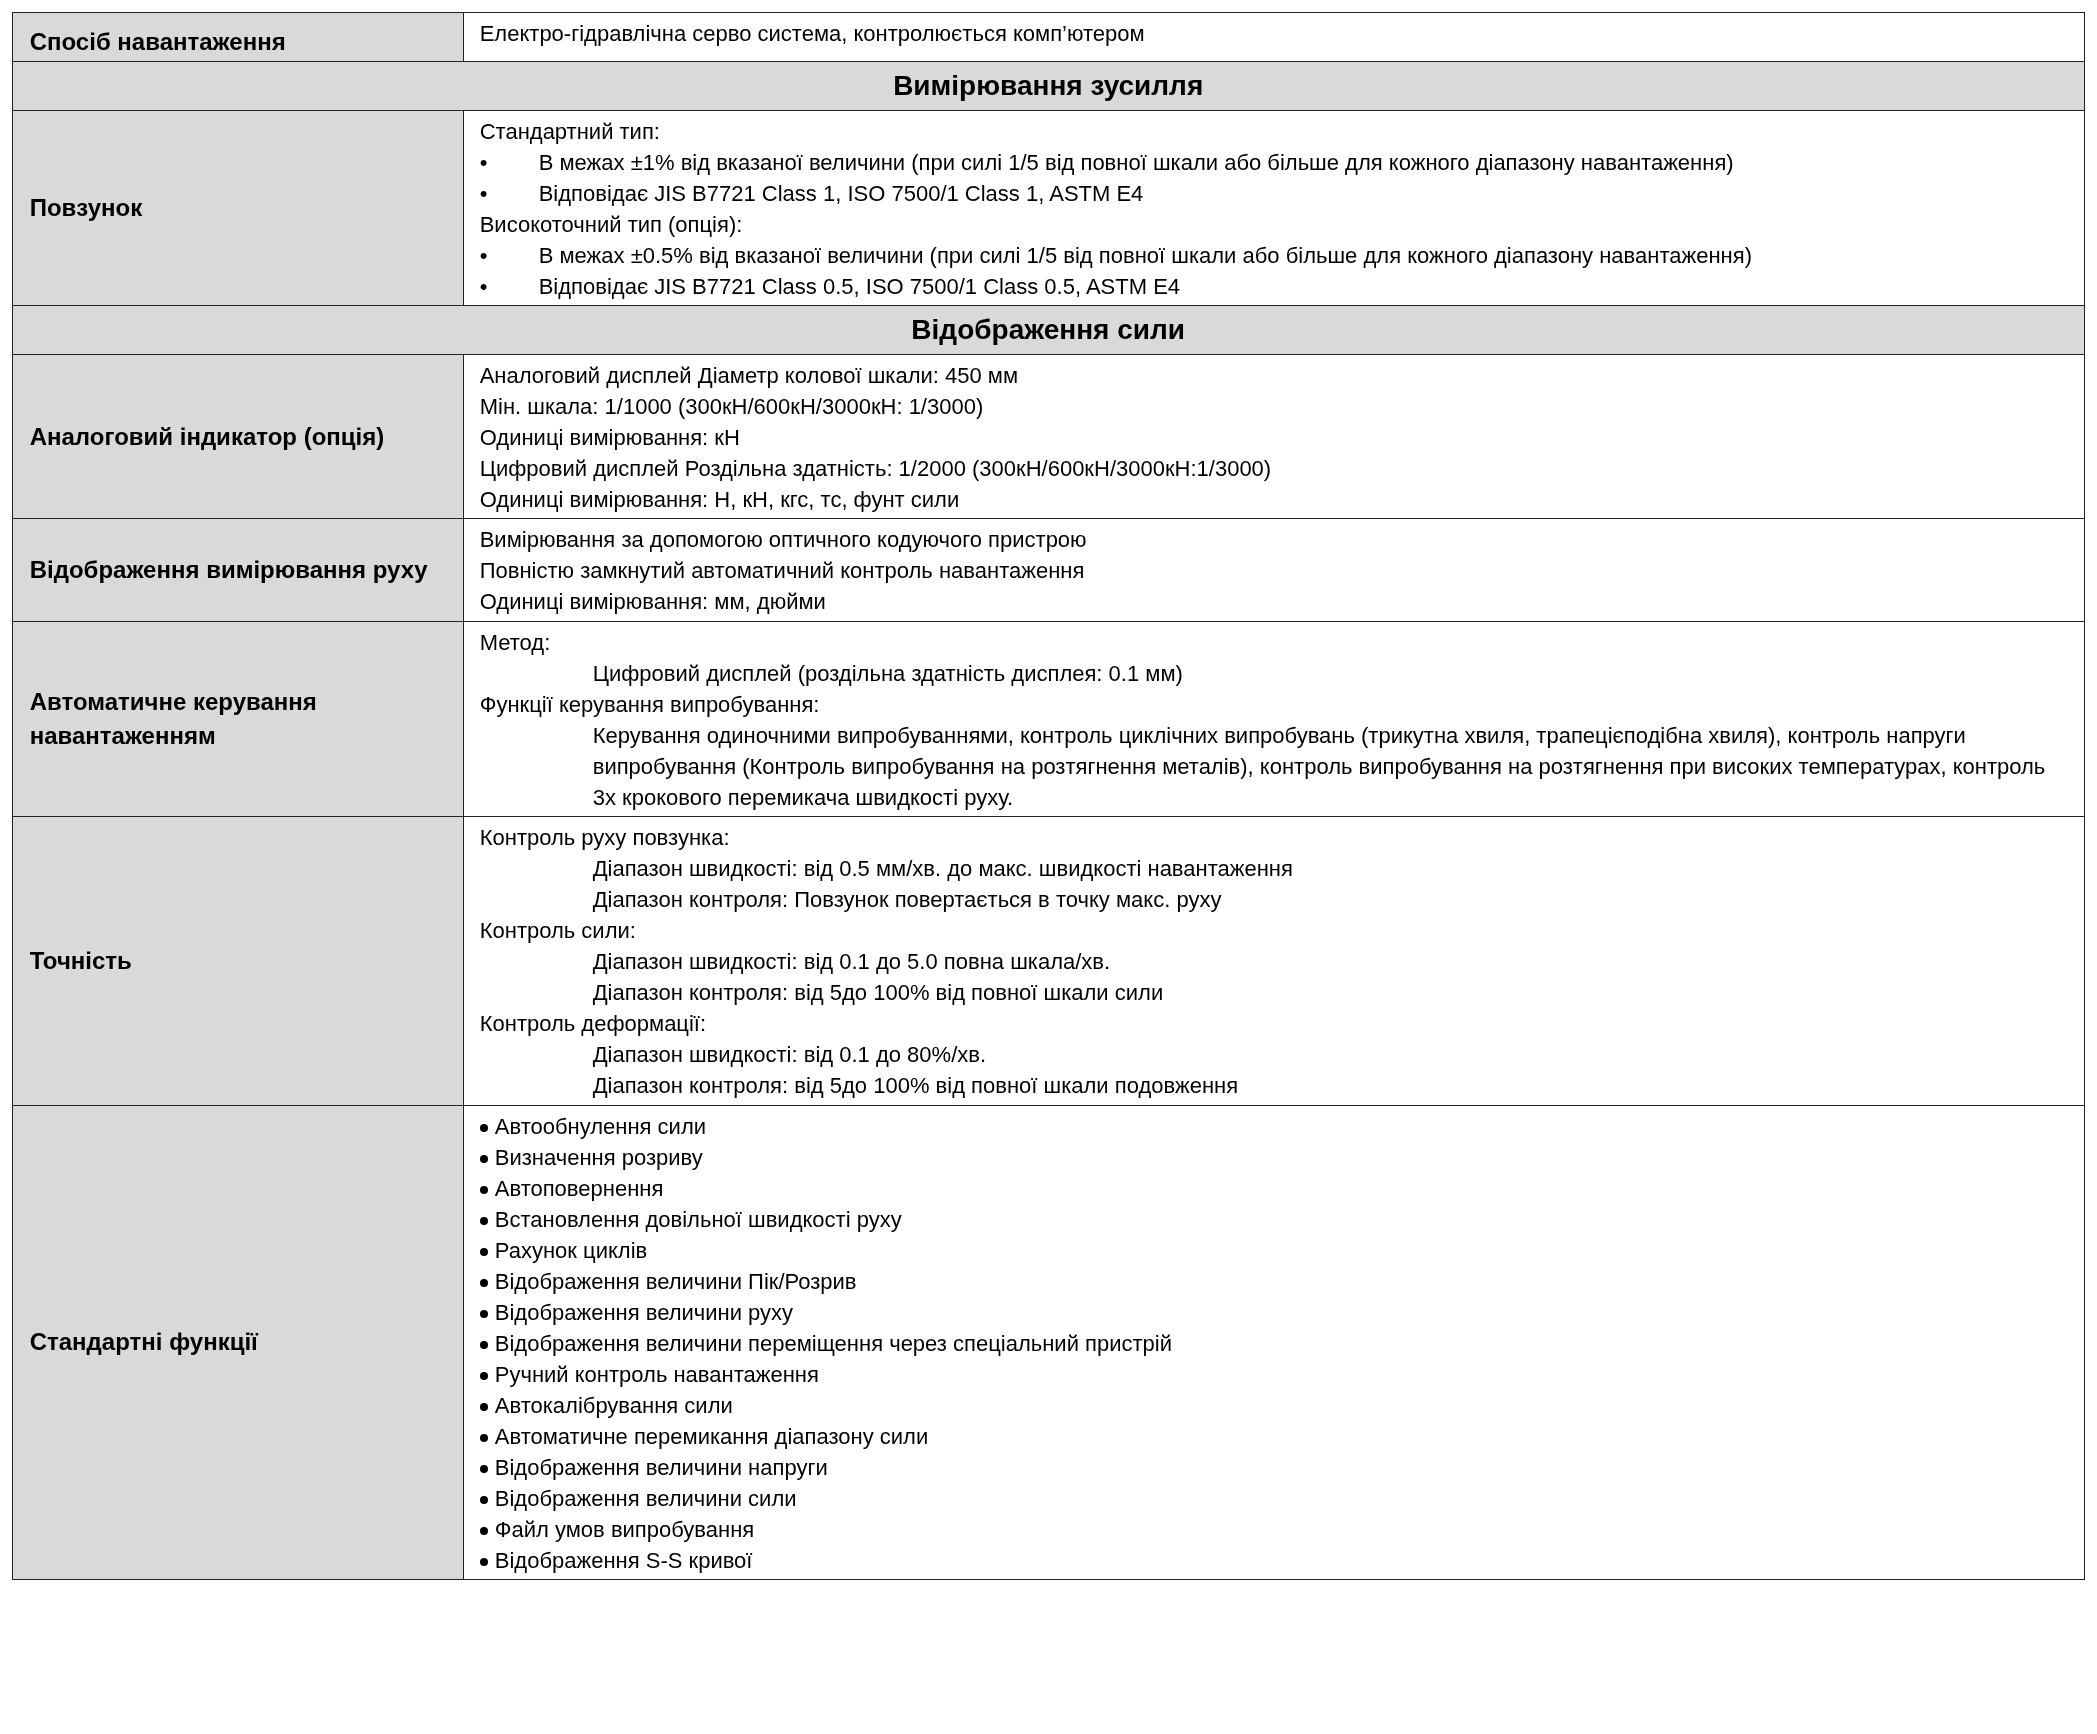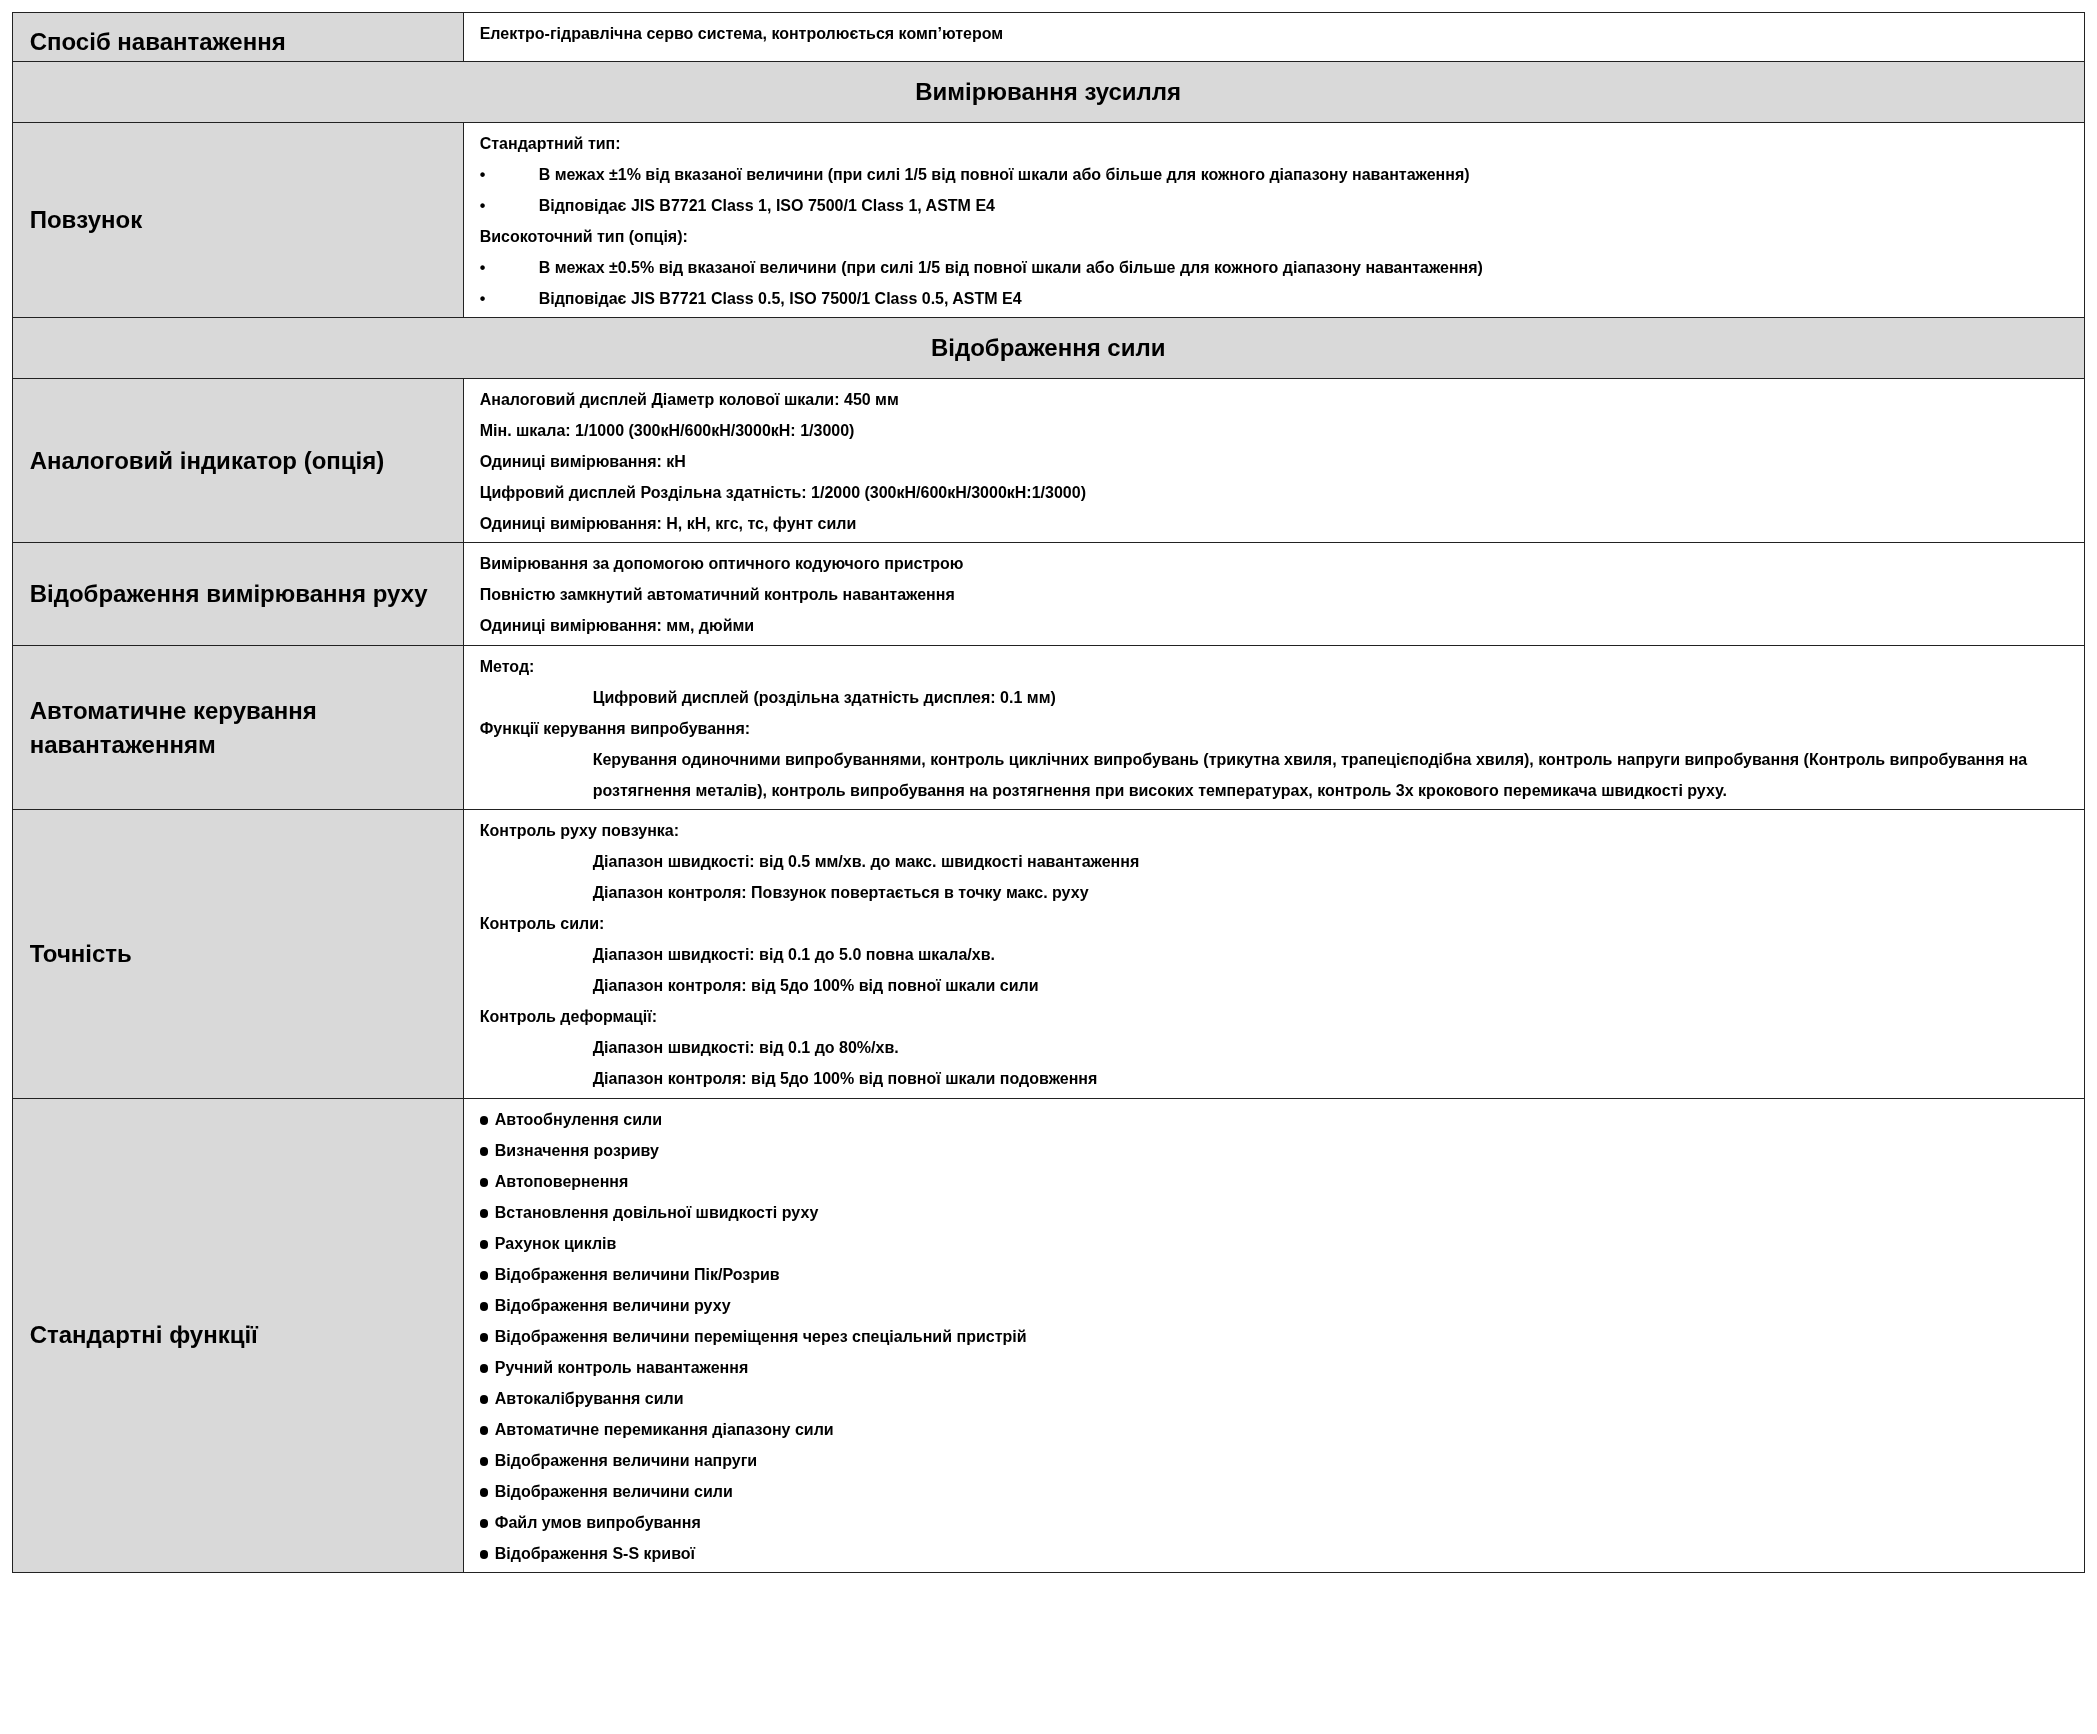--- a/index.html
+++ b/index.html
@@ -7,24 +7,24 @@
   .spec-table {
     position: absolute; left: 11.7px; top: 11.7px; width: 2073px;
     border-collapse: collapse; table-layout: fixed;
     font-family: "Liberation Sans", sans-serif; color: #000;
   }
   .spec-table td { border: 1.7px solid #222; vertical-align: top; box-sizing: border-box; }
   td.label {
     width: 451px; background: #d9d9d9; font-weight: bold; font-size: 24px;
     vertical-align: middle; padding: 2px 17px; line-height: 34px;
   }
-  td.value { background: #fff; font-size: 16px; padding: 5px 15px 3.4px 16px; line-height: 31px; font-weight: bold; }
+  td.value { background: #fff; font-size: 22px; padding: 5px 15px 3.4px 16px; line-height: 31px; }
   tr.section td {
-    background: #d9d9d9; text-align: center; font-weight: bold; font-size: 24px;
-    height: 43px; vertical-align: middle; padding: 16px;
+    background: #d9d9d9; text-align: center; font-weight: bold; font-size: 28px;
+    height: 43px; vertical-align: middle; padding: 8px;
   }
   .line { display: block; white-space: nowrap; }
   .bul { display: flex; }
   .bul .dot { width: 59px; flex: none; padding-left: 0; }
   .indent { padding-left: 113px; white-space: normal; }
   .sq-bullet { display: inline-block; width: 8.4px; height: 8.4px; border-radius: 50%; background: #000; margin-right: 6.7px; vertical-align: middle; }
 </style>
 </head>
 <body>
 

